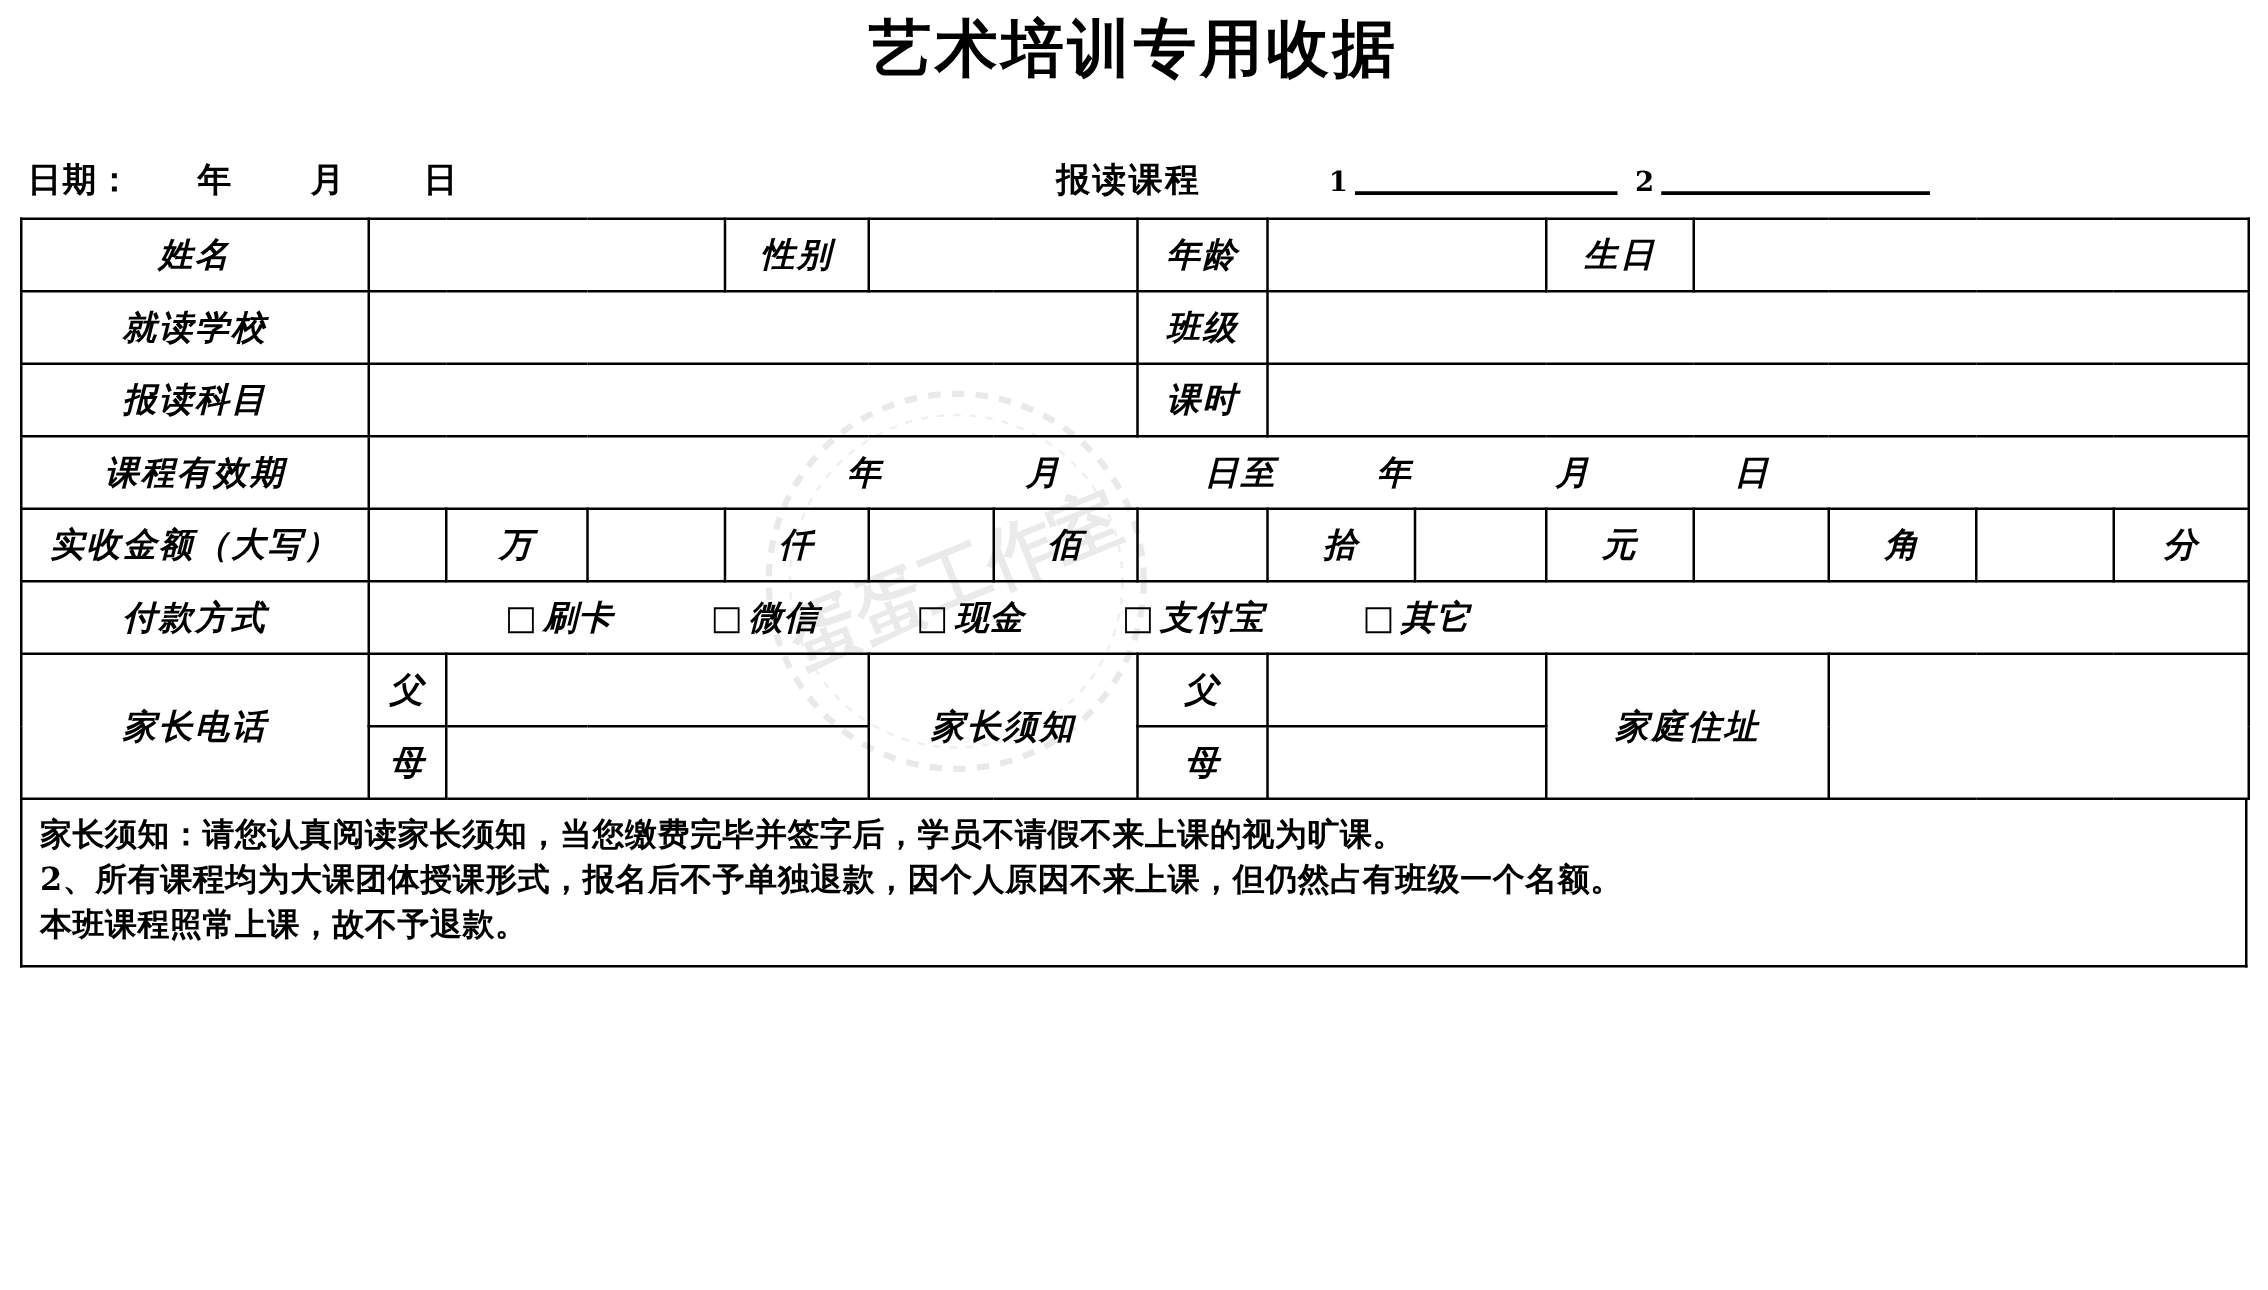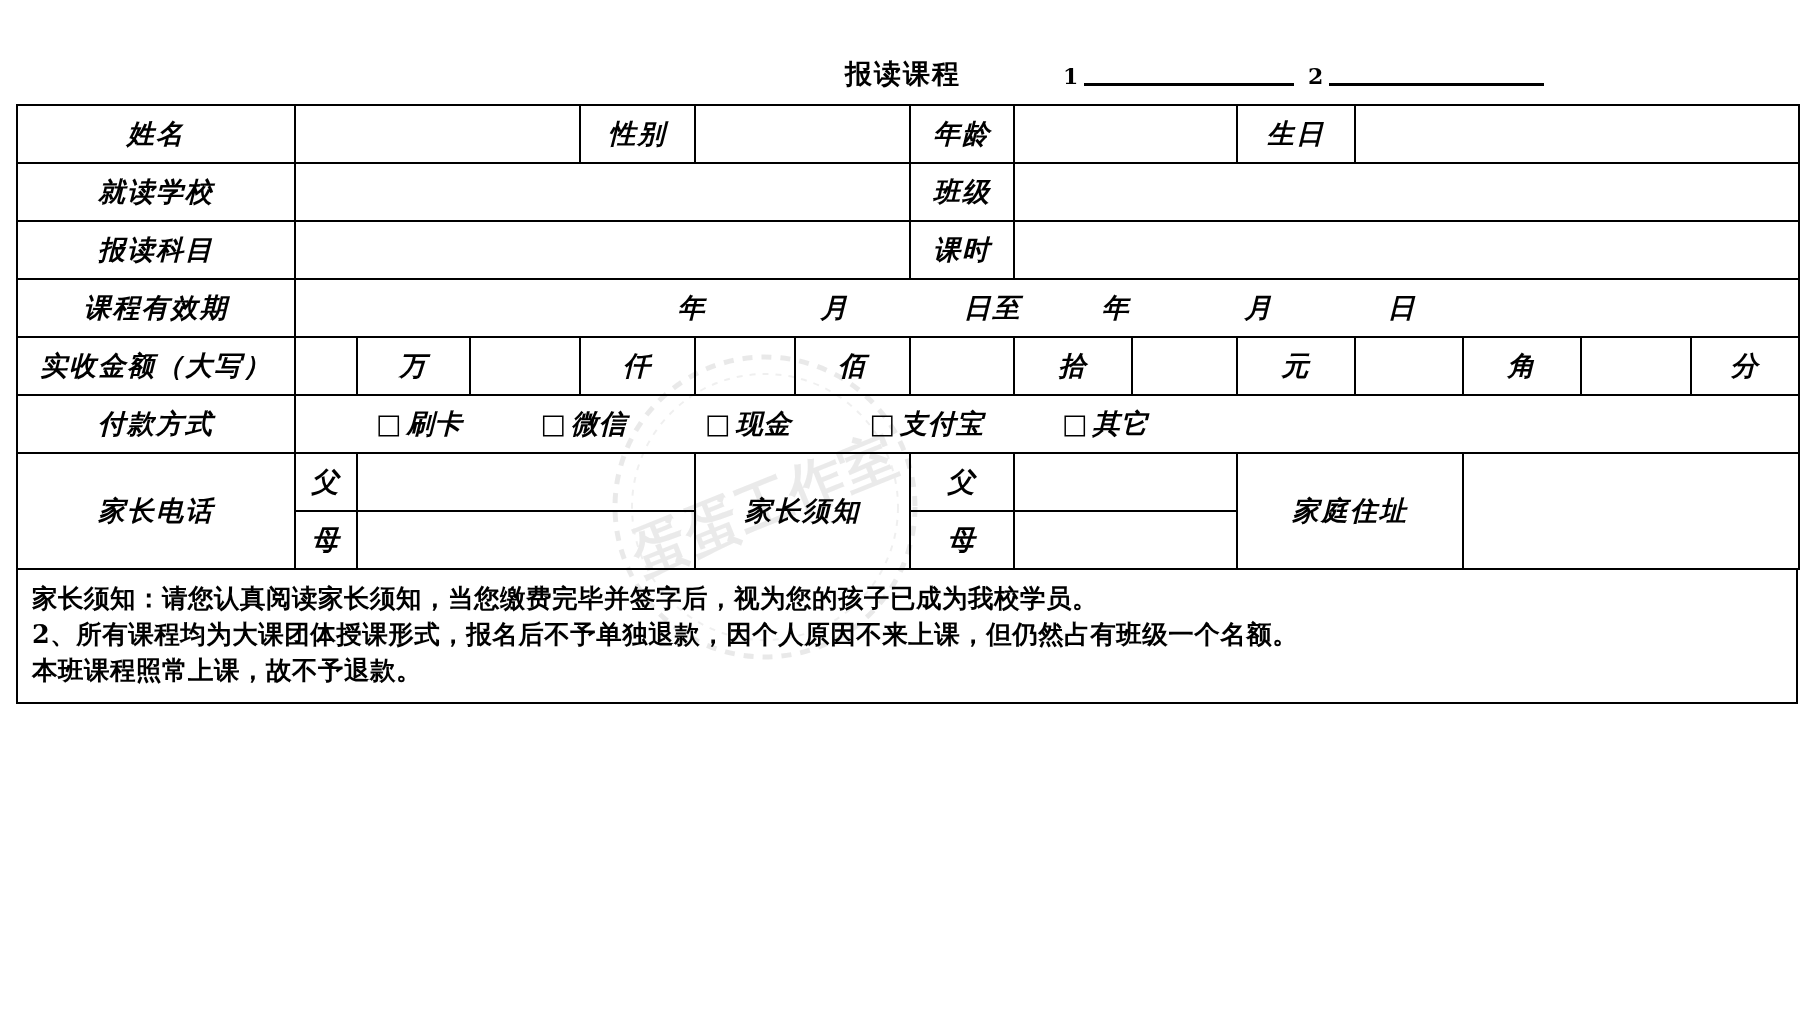--- a/index.html
+++ b/index.html
@@ -118,21 +118,21 @@
   .spaced-dates {
     display: inline-block;
     white-space: pre;
     letter-spacing: 2px;
   }
 
   .pay-methods {
     display: flex;
     justify-content: flex-start;
     align-items: center;
-    padding-left: 80px;
+    padding-left: 108px;
     gap: 78px;
     font-size: 27px;
     font-weight: bold;
     letter-spacing: 1px;
   }
   .pay-opt { white-space: nowrap; }
   .chk { margin-right: 4px; font-weight: normal; }
 
   
   .notices {
@@ -156,22 +156,24 @@
 <div class="page">
 
   <div class="watermark">
     <svg viewBox="0 0 330 330" xmlns="http://www.w3.org/2000/svg">
       <circle cx="165" cy="165" r="150" fill="none" stroke="#b9b9b9" stroke-width="5" stroke-dasharray="10 9"></circle>
       <circle cx="165" cy="165" r="133" fill="none" stroke="#cccccc" stroke-width="2" stroke-dasharray="6 7"></circle>
       <text x="165" y="182" text-anchor="middle" fill="#bdbdbd" font-family="DejaVu Serif, Liberation Serif, serif" font-size="56" font-weight="bold" transform="rotate(-22 165 165)">蛋蛋工作室</text>
     </svg>
   </div>
 
+  <div class="title">艺术培训专用收据</div>
 
   <div class="meta-row">
+    <div class="meta-date">日期：     年      月      日</div>
     <div class="meta-course-label">报读课程</div>
 
     <div class="blank-group" id="course-1">
       <span class="num">1</span>
       <span class="blank-line"></span>
     </div>
     <div class="blank-group" id="course-2">
       <span class="num">2</span>
       <span class="blank-line"></span>
     </div>
@@ -284,18 +286,18 @@
     <tr>
       <td class="lbl tall">母</td>
       <td class="blank tall" colspan="3"></td>
       <td class="lbl tall">母</td>
       <td class="blank tall" colspan="2"></td>
     </tr>
   </tbody>
     </table>
 
   <div class="notices">
-    <p>家长须知：请您认真阅读家长须知，当您缴费完毕并签字后，视为您的孩子已成为我校学员。</p>
+    <p>家长须知：请您认真阅读家长须知，当您缴费完毕并签字后，学员不请假不来上课的视为旷课。</p>
     <p>2、所有课程均为大课团体授课形式，报名后不予单独退款，因个人原因不来上课，但仍然占有班级一个名额。</p>
     <p>本班课程照常上课，故不予退款。</p>
   </div>
 
 </div>
 
 </body></html>

